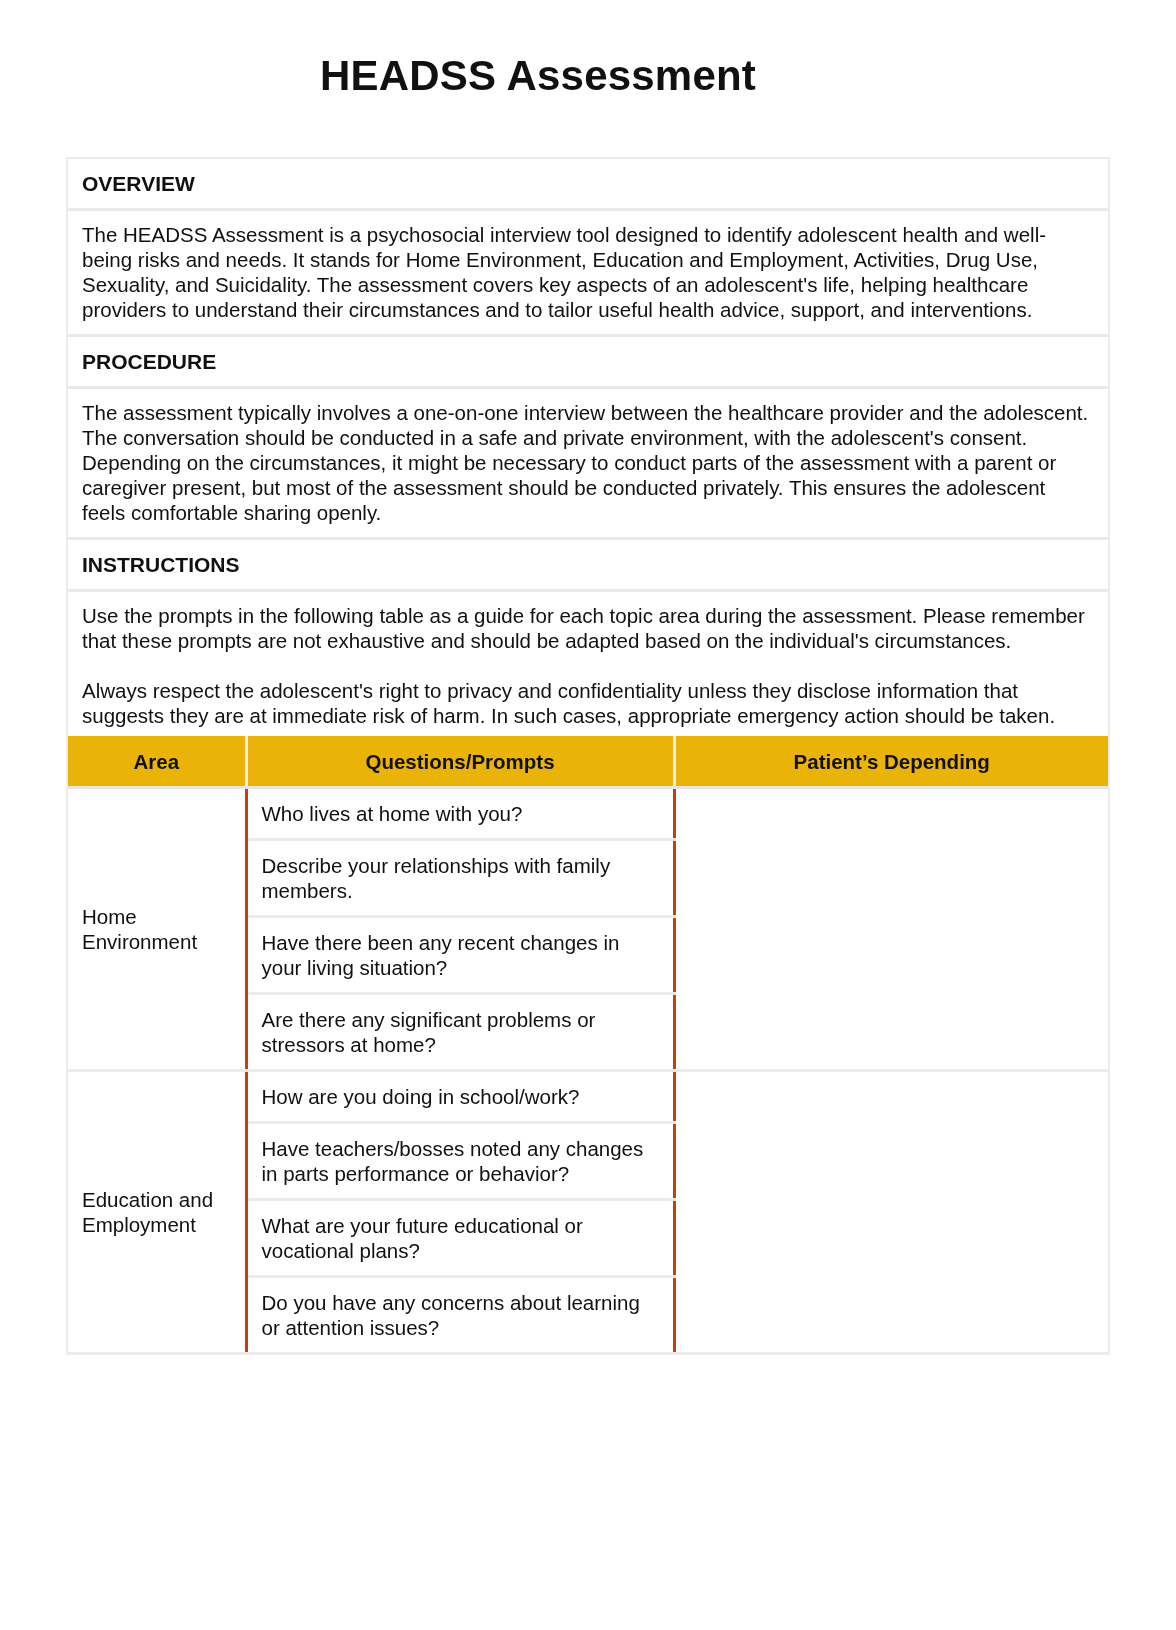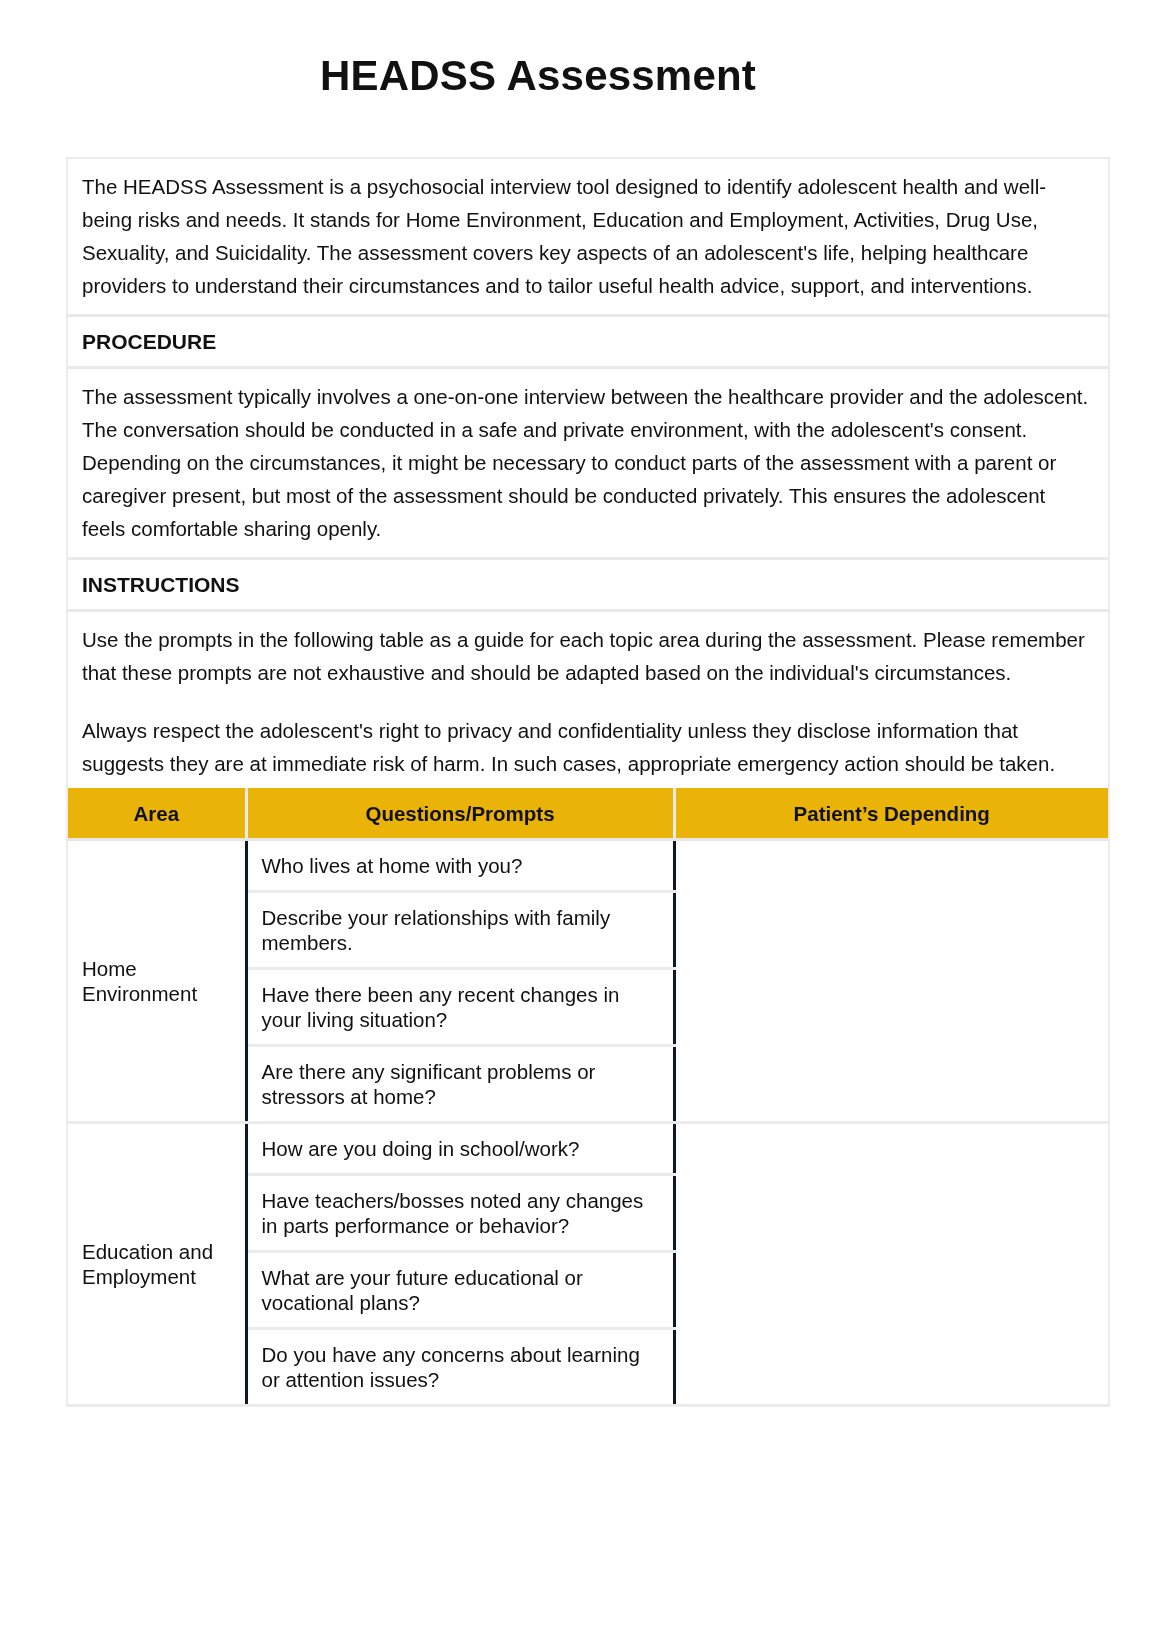--- a/index.html
+++ b/index.html
@@ -37,21 +37,21 @@
     }
     .sec-head {
       font-size: 21px;
       font-weight: bold;
       padding: 13px 14px 12px 14px;
       border-bottom: 3px solid #e9e9e9;
       line-height: 24px;
     }
     .sec-body {
       font-size: 20.5px;
-      line-height: 33px;
+      line-height: 25px;
       padding: 11px 14px 12px 14px;
       border-bottom: 3px solid #e9e9e9;
     }
     .sec-body p {
       margin: 0;
     }
     .sec-body p + p {
       margin-top: 25px;
     }
     .sec-body.last {
@@ -72,37 +72,38 @@
       height: 50px;
       padding: 0;
       border-right: 3px solid #ebebeb;
       border-bottom: 3px solid #e6e6e6;
     }
     table.grid th:last-child { border-right: none; }
     table.grid td {
       vertical-align: middle;
       padding: 12px 14px;
       border-bottom: 3px solid #ebebeb;
-      border-right: 3px solid #0f172a;
+      border-right: 3px solid #c2410c;
     }
     table.grid td.resp { border-right: none; }
     table.grid td.area {
       font-weight: normal;
       vertical-align: middle;
     }
     .col-area { width: 178px; }
     .col-q { width: 428px; }
   </style>
 </head>
 <body>
 
 <h1 class="title">HEADSS Assessment</h1>
 
 <div class="doc">
 
+  <div class="sec-head">OVERVIEW</div>
   <div class="sec-body">
     <p>The HEADSS Assessment is a psychosocial interview tool designed to identify adolescent health and well-being risks and needs. It stands for Home Environment, Education and Employment, Activities, Drug Use, Sexuality, and Suicidality. The assessment covers key aspects of an adolescent's life, helping healthcare providers to understand their circumstances and to tailor useful health advice, support, and interventions.</p>
   </div>
 
   <div class="sec-head">PROCEDURE</div>
   <div class="sec-body">
     <p>The assessment typically involves a one-on-one interview between the healthcare provider and the adolescent. The conversation should be conducted in a safe and private environment, with the adolescent's consent. Depending on the circumstances, it might be necessary to conduct parts of the assessment with a parent or caregiver present, but most of the assessment should be conducted privately. This ensures the adolescent feels comfortable sharing openly.</p>
   </div>
 
   <div class="sec-head">INSTRUCTIONS</div>

